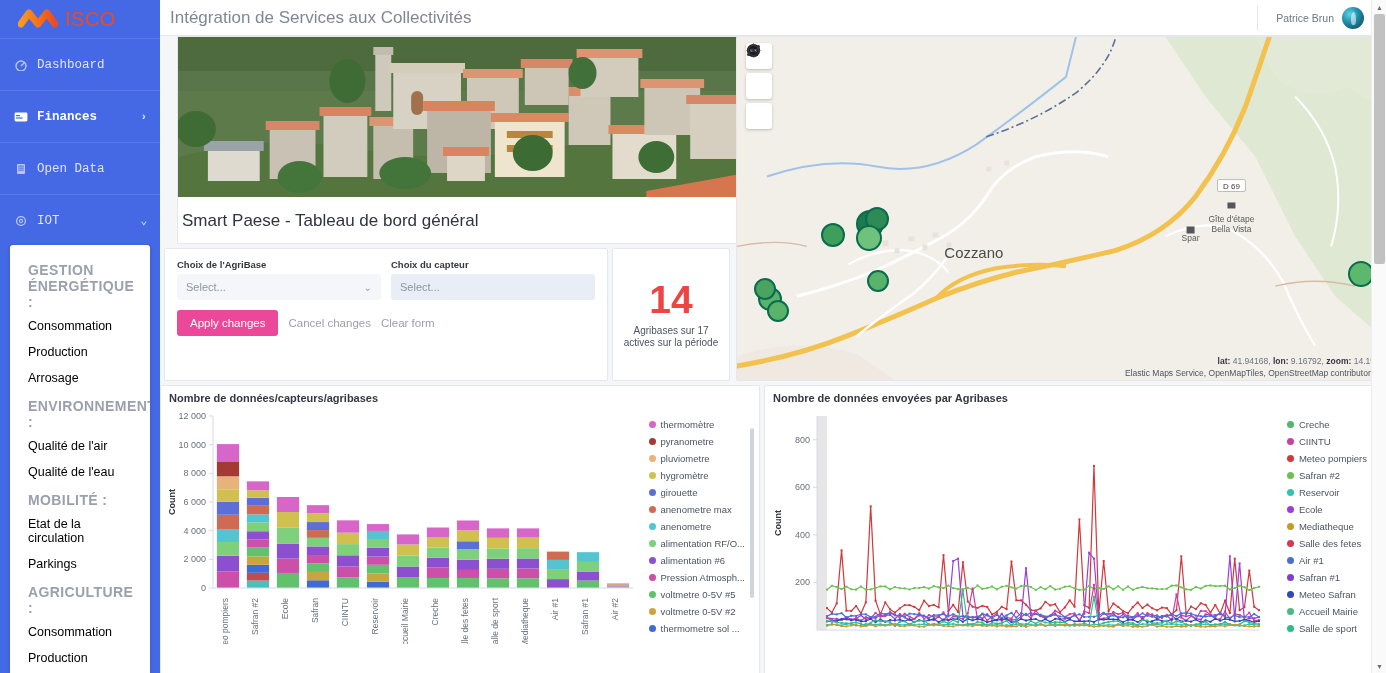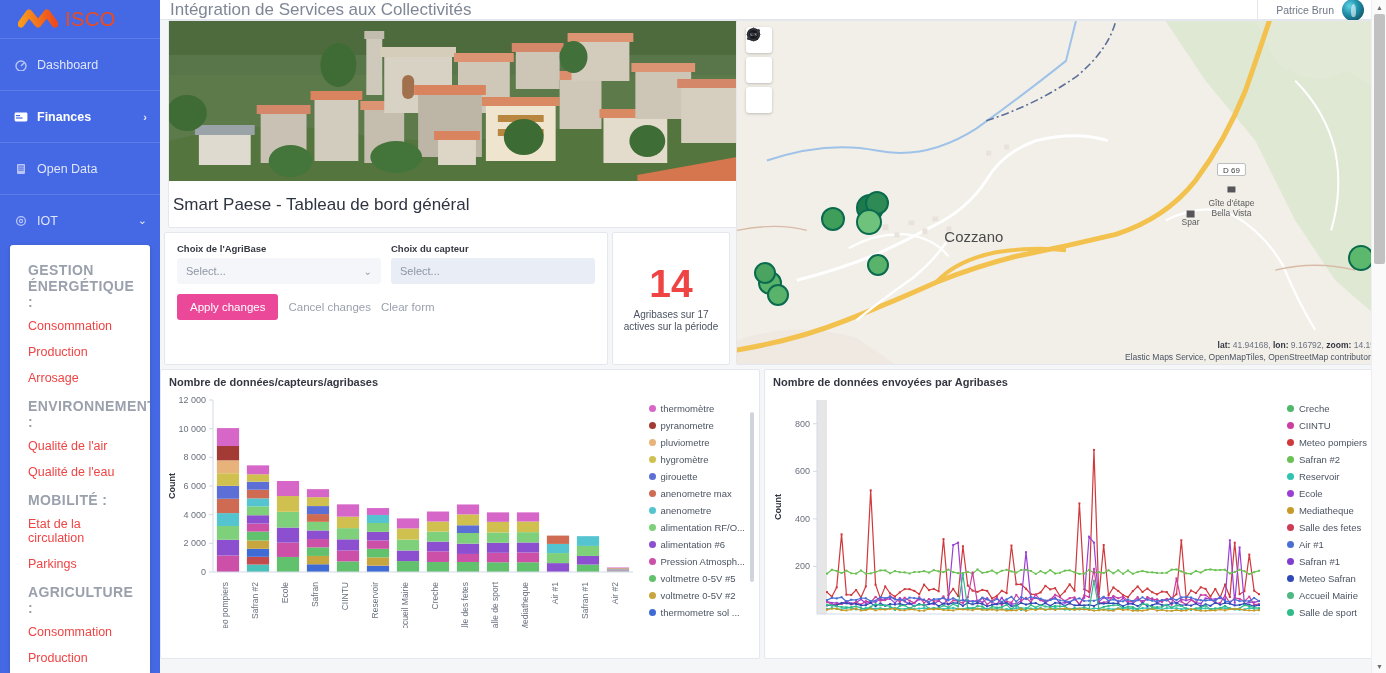--- a/index.html
+++ b/index.html
@@ -26,21 +26,21 @@
   .brand-logo { width: 40px; height: 22px; position: relative; }
   .brand-text {
     font-size: 20px; font-weight: normal; letter-spacing: .5px;
     color: #ee4b1c;
   }
   .nav-item {
     height: 52px; display: flex; align-items: center;
     padding: 0 14px; gap: 9px;
     color: #dfe5fb; font-size: 12.5px;
     border-top: 1px solid rgba(255,255,255,0.13);
-    cursor: pointer; position: relative;
+    cursor: pointer; position: relative; font-family: Liberation Mono, monospace;
   }
   .nav-item.active { color: #ffffff; font-weight: bold; }
   .nav-ico {
     width: 14px; height: 12px; flex: 0 0 14px;
     display: inline-block; opacity: .75;
   }
   .nav-item.active .nav-ico { opacity: 1; }
   .nav-chev {
     position: absolute; right: 13px; font-size: 11px; color: #ffffff; opacity: .85;
   }
@@ -51,29 +51,29 @@
     padding: 10px 0 0 0;
     height: 428px;
     overflow: hidden;
     box-shadow: 0 1px 4px rgba(0,0,0,0.15);
   }
   .sub-head {
     font-size: 14px; letter-spacing: .4px; color: #9aa1ad;
     font-weight: bold; padding: 7px 18px 3px 18px; text-transform: uppercase;
   }
   .sub-item {
-    font-size: 12.5px; color: #ef4444;
+    font-size: 12.5px; color: #000000;
     padding: 6px 18px; cursor: pointer;
   }
 
   
   .main { flex: 1 1 auto; height: 673px; position: relative; background: #f5f6f8; overflow: hidden; }
 
   .topbar {
-    height: 20px; background: #ffffff; display: flex; align-items: center;
+    height: 36px; background: #ffffff; display: flex; align-items: center;
     border-bottom: 1px solid #e3e6ec; padding-left: 10px;
   }
   .topbar-title { font-size: 17px; color: #7f8796; }
   .topbar-right {
     margin-left: auto; display: flex; align-items: center; gap: 8px;
     padding-right: 22px; border-left: 1px solid #e3e6ec; height: 24px;
     padding-left: 18px;
   }
   .user-name { font-size: 10.5px; color: #6f7785; }
   .avatar {
@@ -93,21 +93,21 @@
   .panel {
     background: #ffffff; border: 1px solid #e4e7ed; border-radius: 2px;
     position: absolute;
   }
   .panel-title {
     font-size: 11px; font-weight: bold; color: #343741;
     padding: 6px 8px 2px 8px;
   }
 
   
-  #card-photo { left: 8px; top: 0px; width: 570px; height: 208px; }
+  #card-photo { left: 17px; top: 0px; width: 570px; height: 208px; }
   .photo {
     width: 100%; height: 160px; display: block; position: relative; overflow: hidden;
     background: #7b8f63;
   }
   .photo svg { display: block; width: 100%; height: 160px; }
   .photo-caption {
     font-size: 17px; color: #2e3440; padding: 14px 4px 0 4px;
   }
 
   

